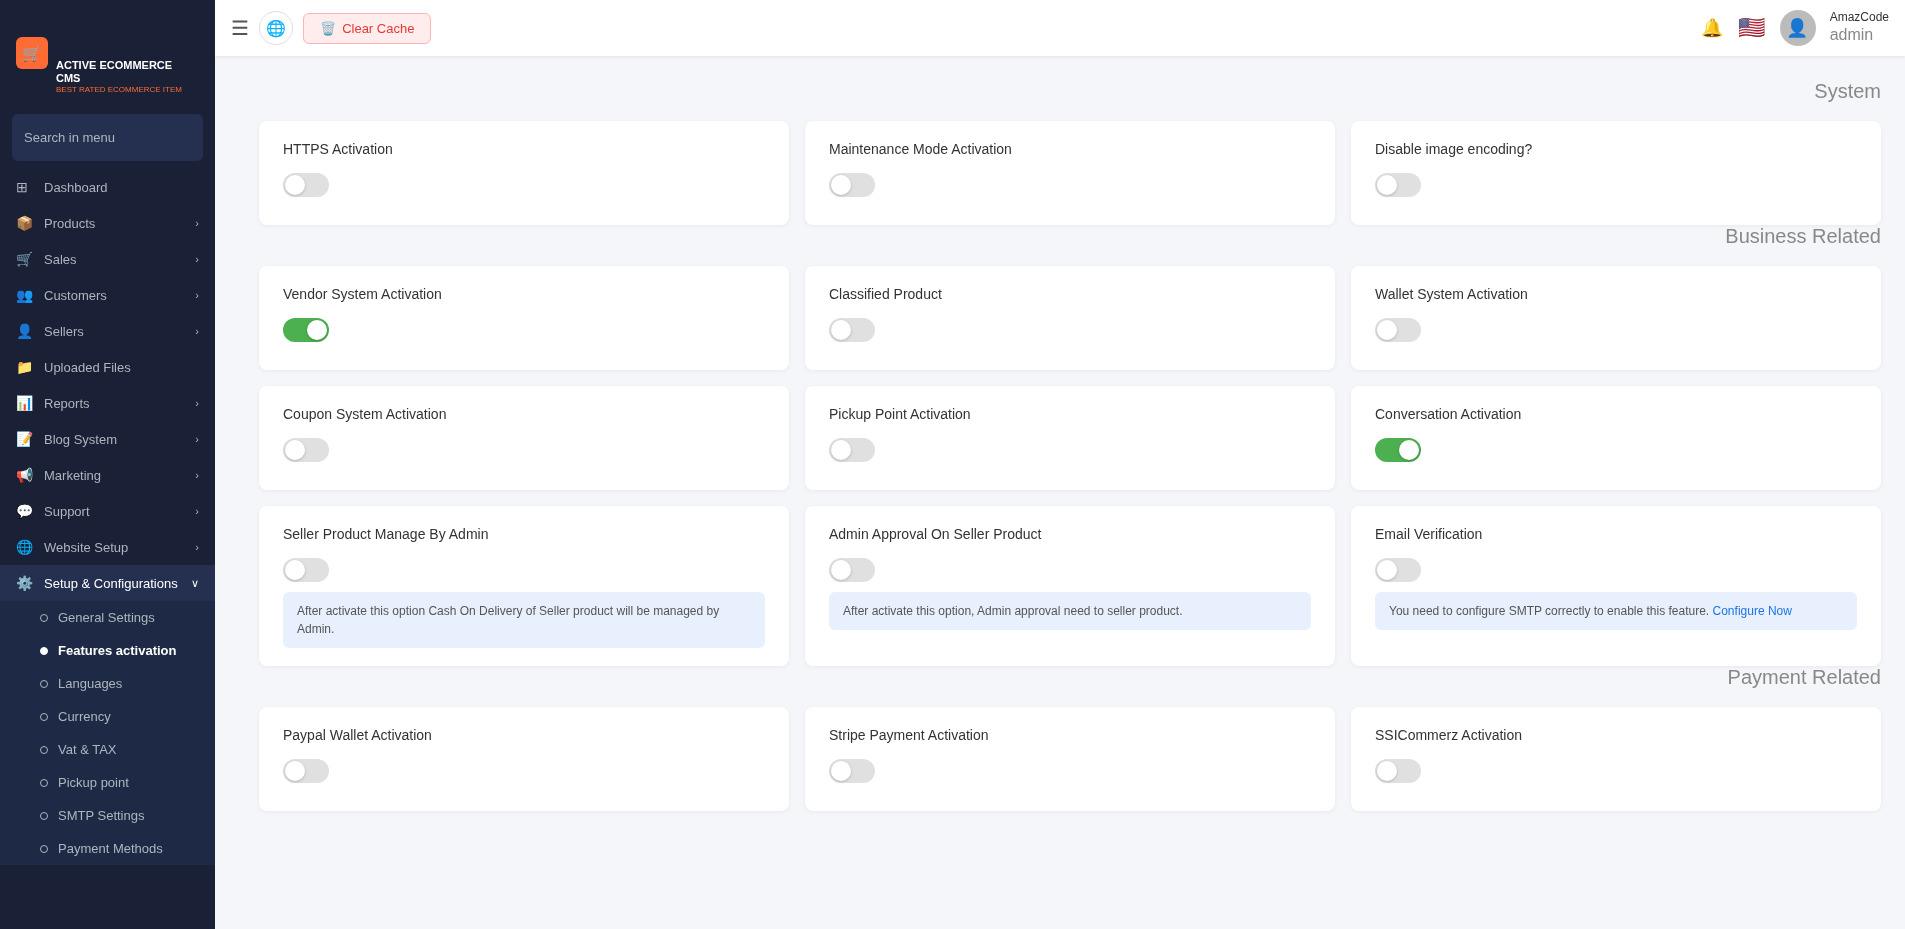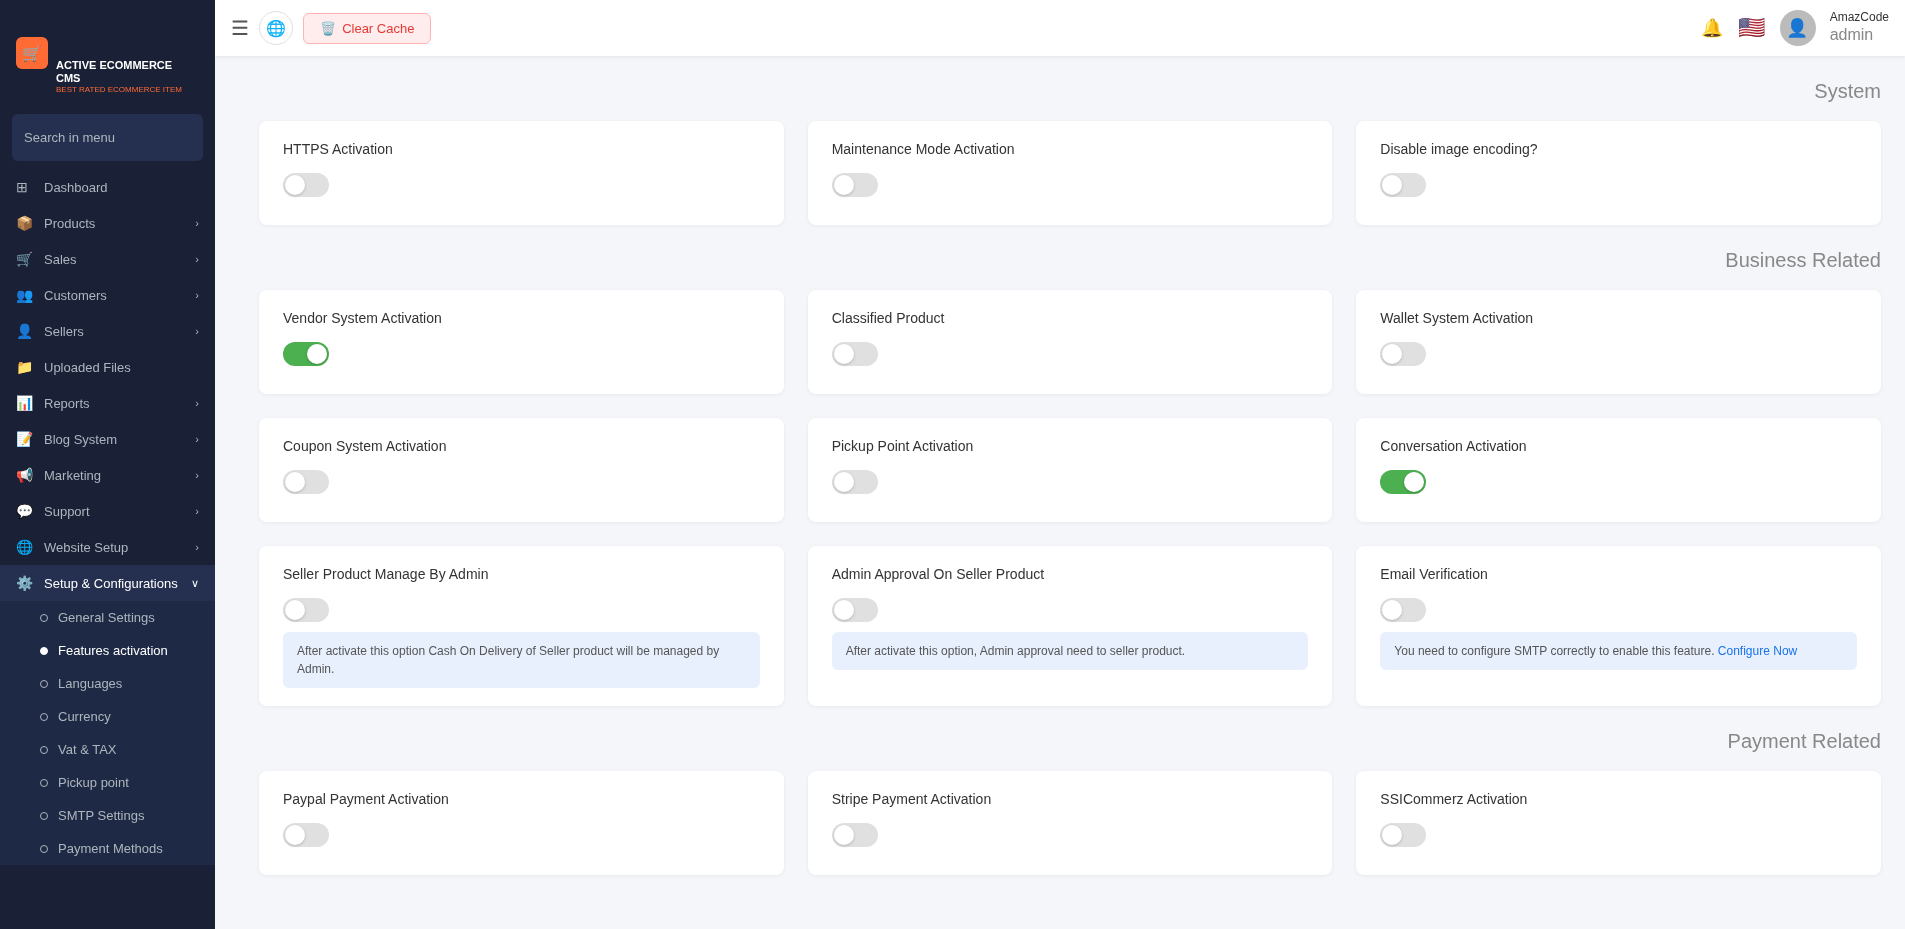--- a/index.html
+++ b/index.html
@@ -69,21 +69,21 @@
 
     .sub-nav { background: #1e2a45; }
     .sub-nav-item {
       display: flex;
       align-items: center;
       padding: 9px 16px 9px 40px;
       cursor: pointer;
       color: #adb5bd;
       font-size: 13px;
     }
-    .sub-nav-item.active { color: #fff; font-weight: 400; }
+    .sub-nav-item.active { color: #fff; font-weight: 700; }
     .sub-nav-item .dot { width: 8px; height: 8px; border-radius: 50%; margin-right: 10px; background: transparent; border: 1px solid #adb5bd; flex-shrink: 0; }
     .sub-nav-item.active .dot { background: #fff; border-color: #fff; }
 
     
     .main {
       flex: 1;
       display: flex;
       flex-direction: column;
       overflow: hidden;
     }
@@ -144,22 +144,21 @@
       text-align: right;
       font-size: 20px;
       color: #888;
       margin-bottom: 18px;
       font-weight: 400;
     }
 
     .cards-grid {
       display: grid;
       grid-template-columns: repeat(3, 1fr);
-      gap: 24px;
-      margin-bottom: 24px;
+      gap: 16px;
       padding-left: 20px;
     }
 
     .card {
       background: #fff;
       border-radius: 8px;
       padding: 20px 24px 18px;
       box-shadow: 0 1px 4px rgba(0,0,0,0.06);
     }
     .card-title {
@@ -426,21 +425,21 @@
           </div>
           <div class="info-box">You need to configure SMTP correctly to enable this feature. <a href="#">Configure Now</a></div>
         </div>
       </div>
     </div>
 
     <div>
       <h2 class="section-title">Payment Related</h2>
       <div class="cards-grid">
         <div class="card">
-          <div class="card-title">Paypal Payment Activation</div>
+          <div class="card-title">Paypal Wallet Activation</div>
           <div class="toggle-wrap">
             <div class="toggle"></div>
           </div>
         </div>
         <div class="card">
           <div class="card-title">Stripe Payment Activation</div>
           <div class="toggle-wrap">
             <div class="toggle"></div>
           </div>
         </div>

